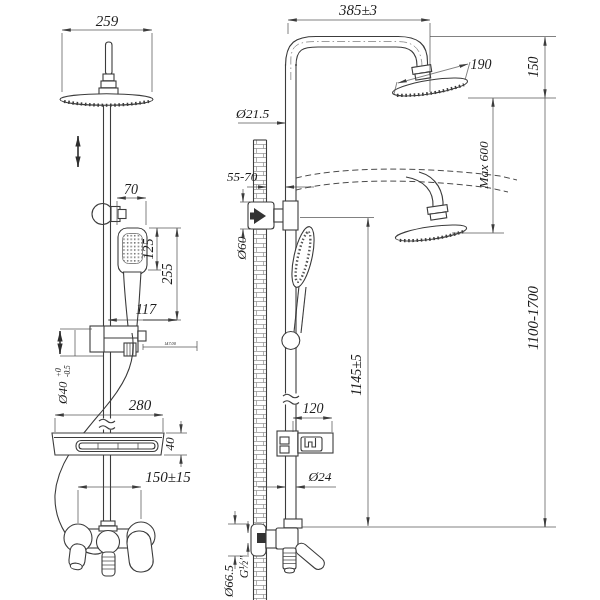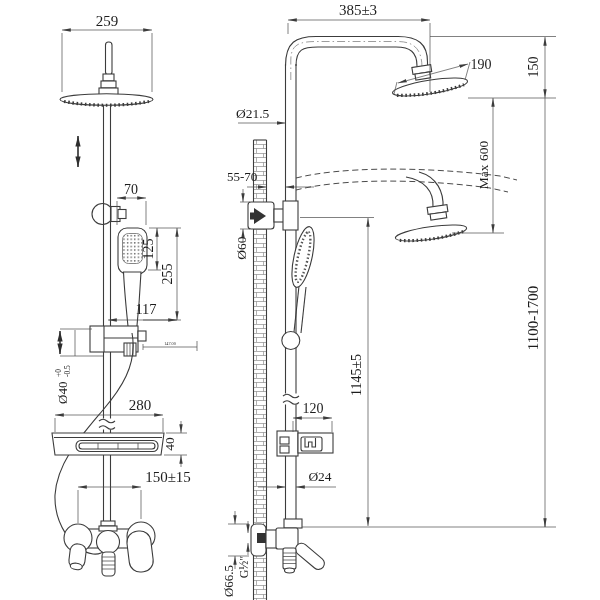--- a/index.html
+++ b/index.html
@@ -1,16 +1,16 @@
 <!DOCTYPE html>
 <html><head>
 <meta charset="utf-8">
 <style>
   html,body{margin:0;padding:0;background:#ffffff;}
-  #canvas{position:relative;width:600px;height:600px;background:#ffffff;overflow:hidden;}
+  #canvas{position:relative;width:600px;height:600px;background:#ffffff;overflow:hidden;font-style:italic;}
   svg{display:block;}
   text.dim{font-family:"Liberation Serif", "DejaVu Serif", serif; fill:#1d1d1d;}
   .obj{stroke:#3c3c3c;stroke-width:1.1;fill:none;}
   .objf{stroke:#3c3c3c;stroke-width:1.1;fill:#ffffff;}
   .thin{stroke:#4a4a4a;stroke-width:0.7;fill:none;}
   .ctr{stroke:#5a5a5a;stroke-width:0.6;fill:none;stroke-dasharray:8 3 1.5 3;}
   .dashpos{stroke:#4a4a4a;stroke-width:1;fill:none;stroke-dasharray:6 3.5;}
   .tick{stroke:#3c3c3c;stroke-width:3.2;fill:none;stroke-dasharray:1.6 2.6;}
   .rib{stroke:#3c3c3c;stroke-width:0.7;}
 </style>

